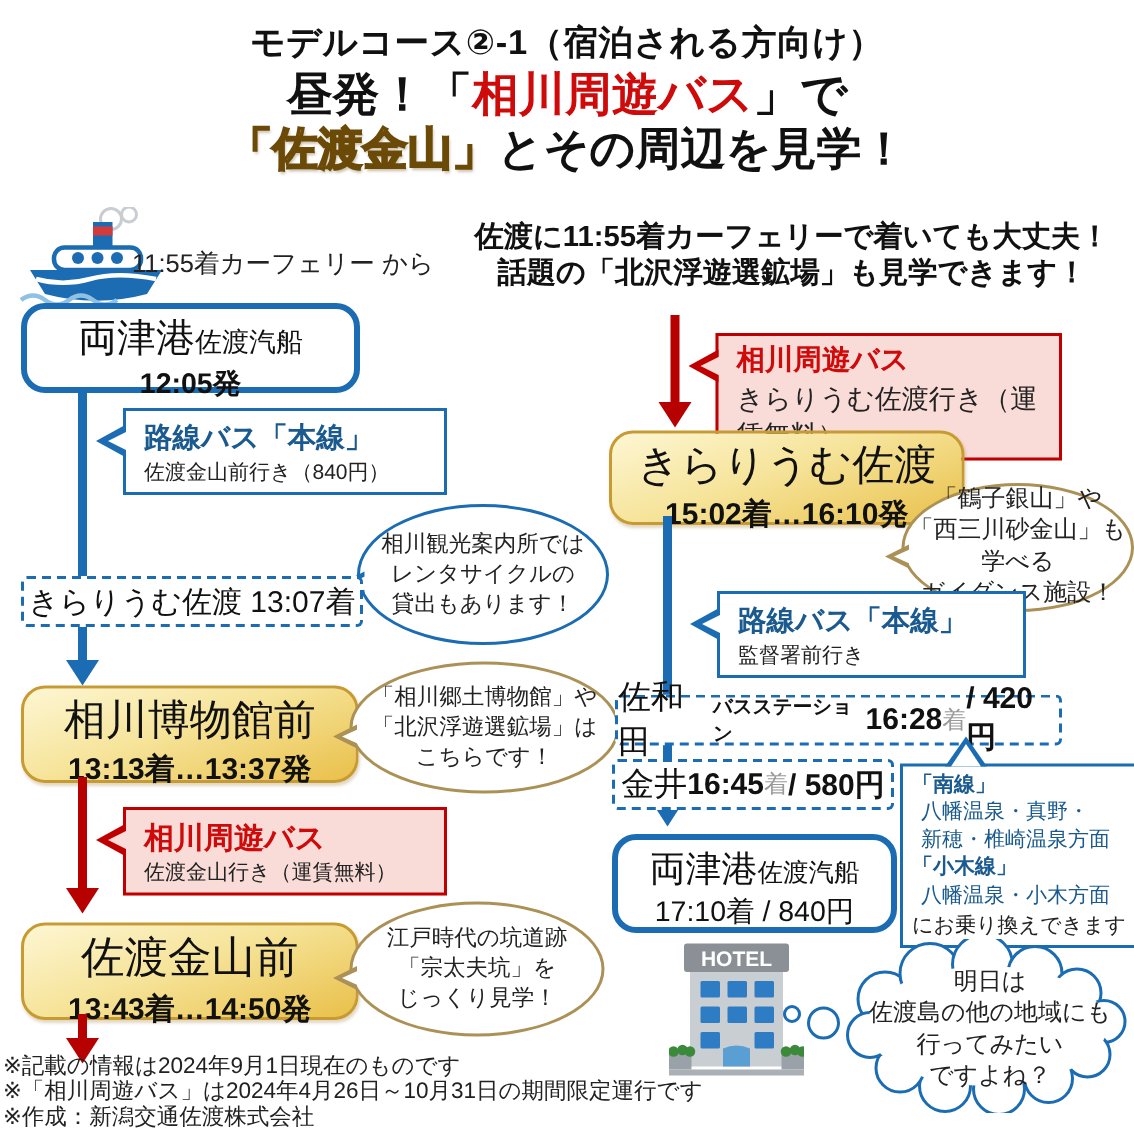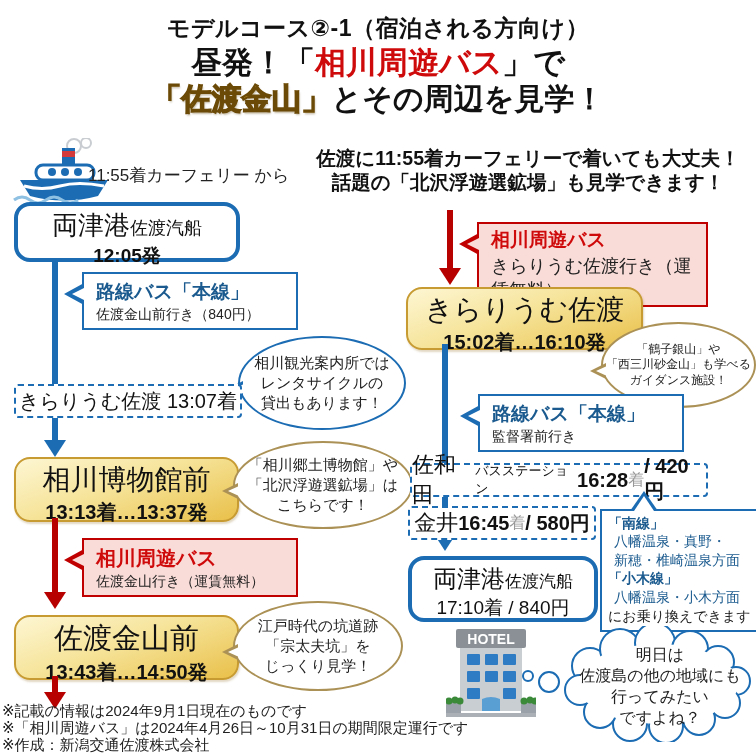--- a/index.html
+++ b/index.html
@@ -49,21 +49,21 @@
   
   .bubble{border-radius:50%;background:#fff;display:flex;flex-direction:column;align-items:center;justify-content:center;text-align:center;}
   .bubble-blue{border:2px solid #1b6cb3;}
   .bubble-tan{border:2px solid #ab9155;}
   .btail::before{content:"";position:absolute;left:-13px;top:48%;width:0;height:0;border-style:solid;
                  border-width:8px 16px 8px 0;border-color:transparent #ab9155 transparent transparent;}
   .btail::after{content:"";position:absolute;left:-7px;top:calc(48% + 3px);width:0;height:0;border-style:solid;
                 border-width:5px 11px 5px 0;border-color:transparent #fff transparent transparent;}
   .btail-blue::before{border-color:transparent #1b6cb3 transparent transparent;}
   .bub-line{font-size:15px;color:#222;line-height:1.32;}
-  .bub-line-sm{font-size:12px;color:#222;line-height:1.3;}
+  .bub-line-sm{font-size:16px;color:#222;line-height:1.3;}
   
   .headline{left:302px;top:146px;width:452px;text-align:center;font-size:19.5px;font-weight:bold;color:#111;line-height:1.25;}
   
   .transfer{border:2.5px solid #1b6cb3;background:#fff;padding:4px 6px;font-size:14px;line-height:1.32;}
   .tr-blue{color:#1a5a8e;font-family:Liberation Serif, serif;}
   .tr-bold{font-weight:bold;}
   .tr-ind{padding-left:6px;}
   
   .footer{left:2px;top:703px;width:740px;font-size:15px;color:#222;line-height:1.13;}
   .cloud-text{font-size:16px;color:#222;line-height:1.32;text-align:center;}
@@ -173,21 +173,21 @@
   <div class="abs vline-blue" style="left:442px;top:344px;height:192px;"></div>
   <div class="abs ah ah-blue" style="left:434px;top:534px;"></div>
 
   <div class="abs callout callout-blue tail-l" style="left:478px;top:394px;width:180px;">
     <div class="co-title-blue">路線バス「本線」</div>
     <div class="co-sub">監督署前行き</div>
   </div>
 
   <div class="abs dashedbox" style="left:410px;top:463px;width:294px;height:30px;">
     <span style="font-size:22px;color:#111;">佐和田</span>
-      <span style="font-size:13px;color:#111;">バスステーション</span>
+      <span style="font-size:13px;color:#111;font-weight:bold;">バスステーション</span>
       <span class="stop-time"> 16:28</span>
       <span class="gray-arr">着</span>
       <span class="stop-time"> / 420円</span>
   </div>
 
   <div class="abs dashedbox" style="left:408px;top:506px;width:184px;height:30px;">
     <span style="font-size:22px;color:#111;">金井</span>
       <span class="stop-time"> 16:45</span>
       <span class="gray-arr">着</span>
       <span class="stop-time"> / 580円</span>

